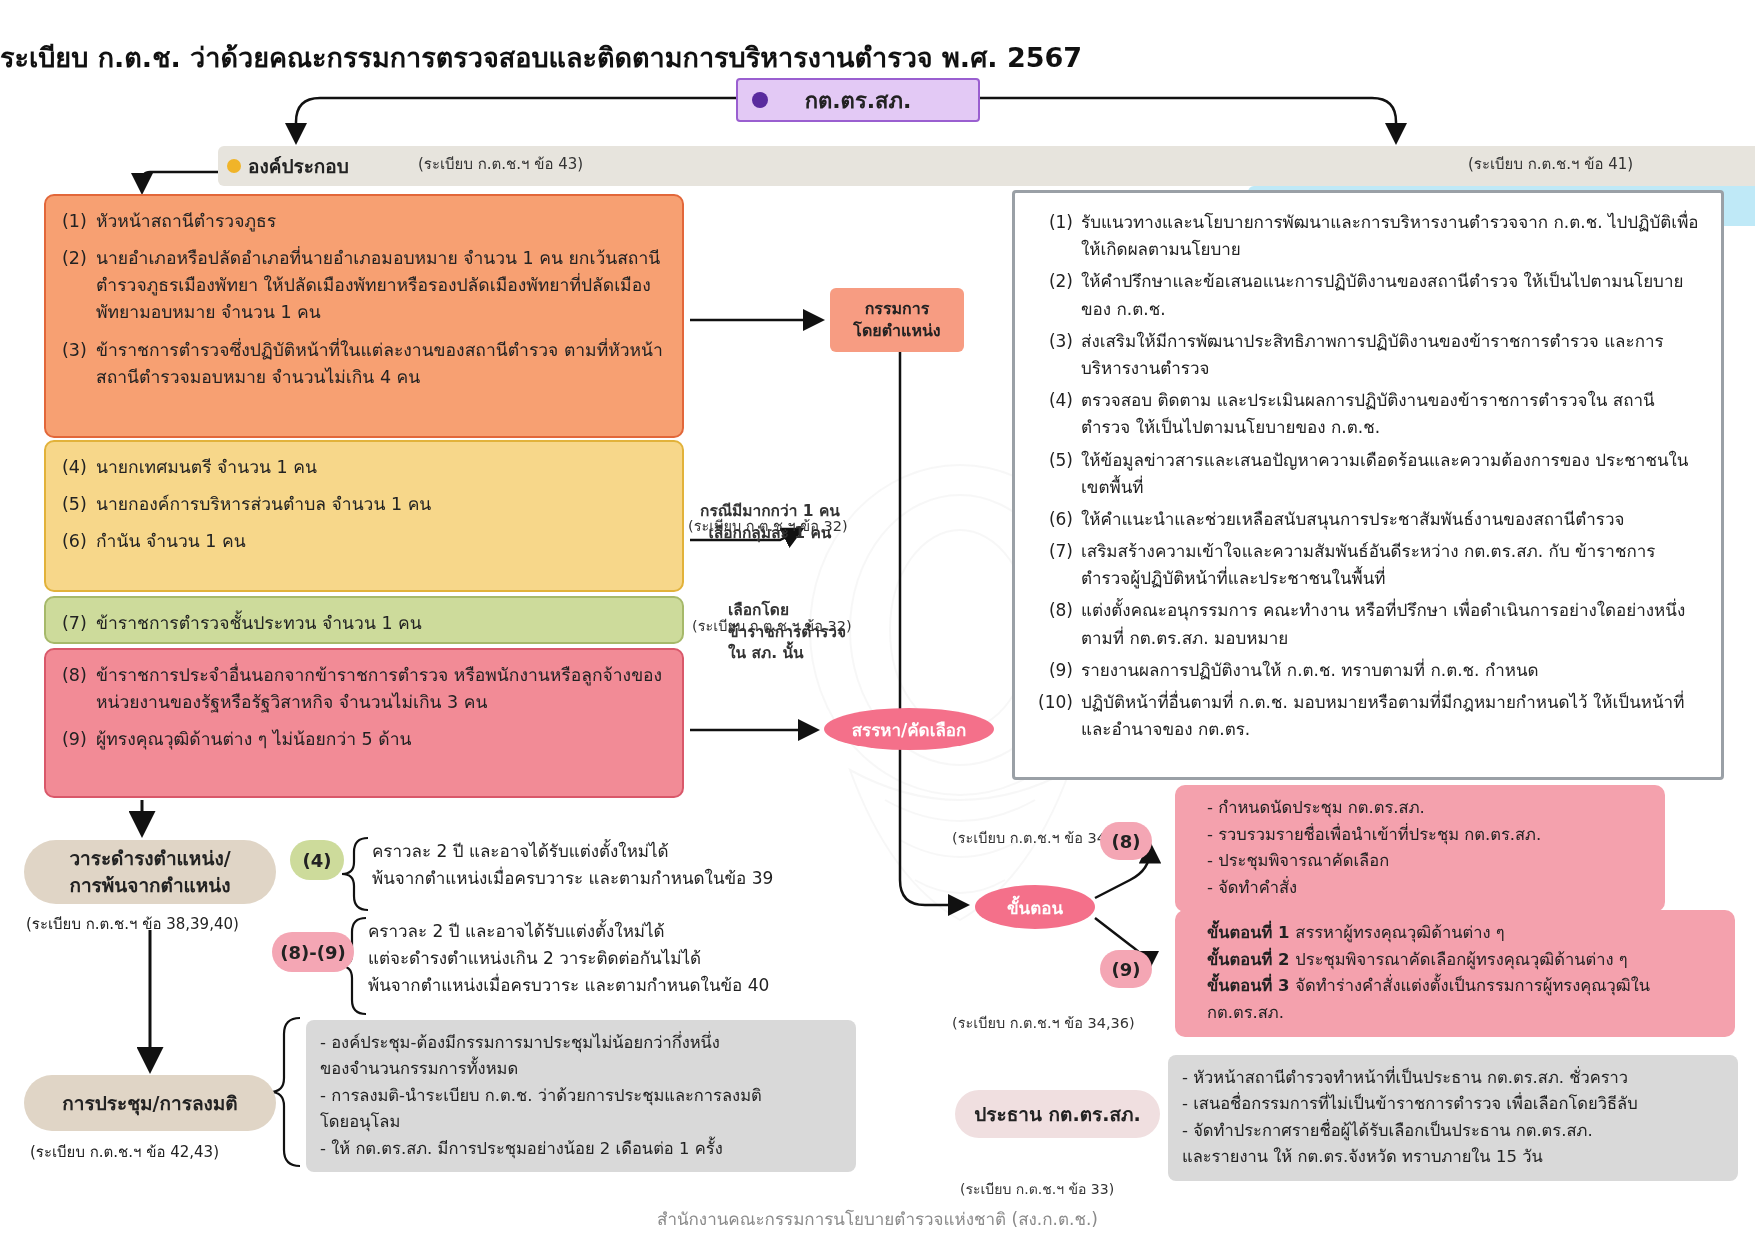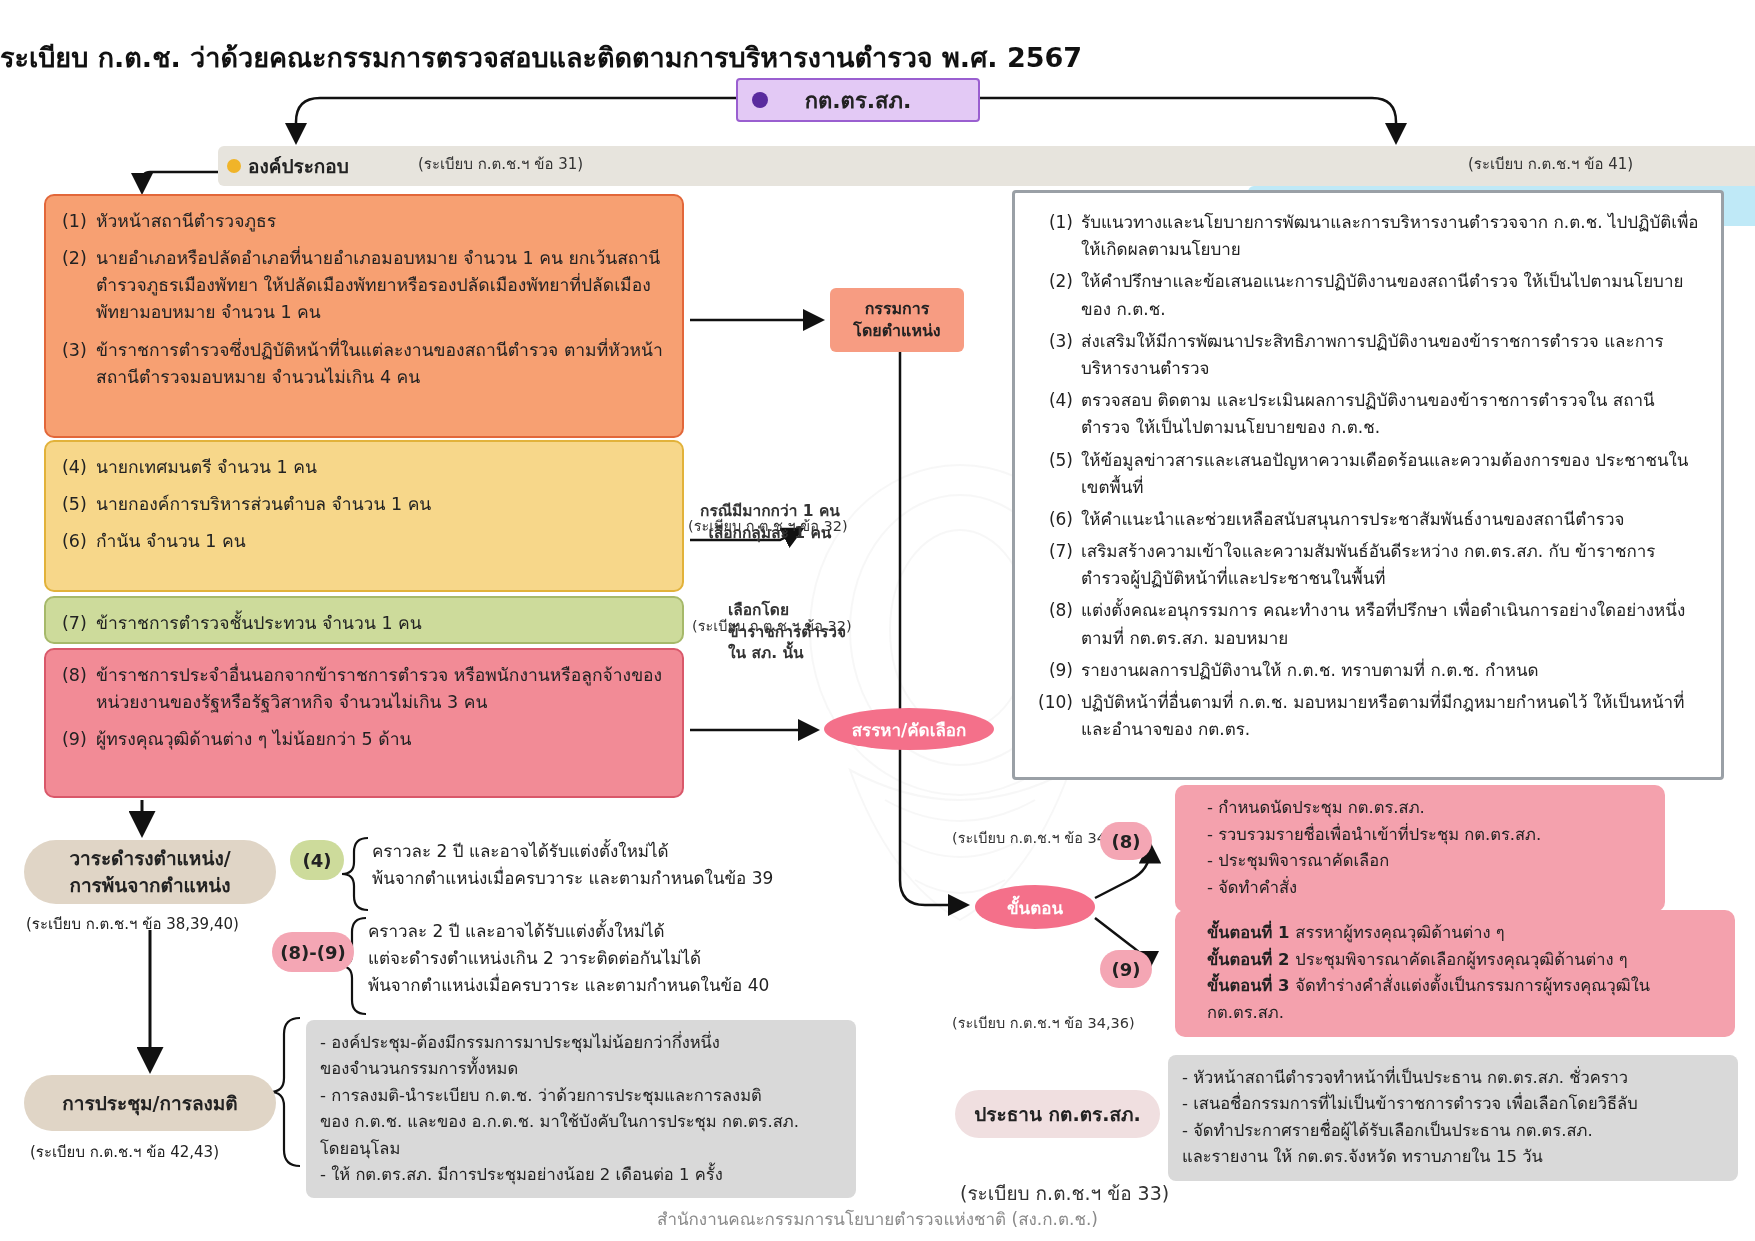--- a/index.html
+++ b/index.html
@@ -121,21 +121,21 @@
   .pink-block{
     background:#f4a1ad;border-radius:10px;padding:10px 32px;box-sizing:border-box;
     font-size:16.5px;line-height:1.62;color:#222;
   }
   .p-8{left:1175px;top:785px;width:490px;}
   .p-9{left:1175px;top:910px;width:560px;}
   .ref-3435{left:952px;top:790px;font-size:14.5px;}
   .ref-3436{left:952px;top:975px;font-size:14.5px;}
   .o-pres{left:955px;top:1090px;width:205px;height:48px;background:#f0dfe0;border-radius:30px;
     display:flex;align-items:center;justify-content:center;font-size:19px;font-weight:bold;color:#222;}
-  .ref-pres{left:960px;top:1142px;font-size:19px;}
+  .ref-pres{left:960px;top:1142px;font-size:14px;}
 
   .footer{left:0;top:1205px;width:1755px;text-align:center;font-size:17px;color:#8a8a8a;}
 
   svg.overlay{position:absolute;left:0;top:0;width:1755px;height:1241px;pointer-events:none;}
   .wm{position:absolute;left:700px;top:440px;width:520px;height:540px;opacity:.16;}
   .puzzle{position:absolute;left:500px;top:470px;width:160px;height:110px;}
 </style>
 </head>
 <body>
 
@@ -206,21 +206,21 @@
 
 <div class="abs node-top">
   <span class="dot"></span>
   <span>กต.ตร.สภ.</span>
 </div>
 
 <div class="abs pill-label lbl-org">
   <span class="bullet"></span>
   <span>องค์ประกอบ</span>
 </div>
-<div class="abs ref ref-org">(ระเบียบ ก.ต.ช.ฯ ข้อ 31)</div>
+<div class="abs ref ref-org">(ระเบียบ ก.ต.ช.ฯ ข้อ 43)</div>
 
 <div class="abs pill-label lbl-duty">
   <span class="bullet"></span>
   <span>หน้าที่และอำนาจ</span>
 </div>
 <div class="abs ref ref-duty">(ระเบียบ ก.ต.ช.ฯ ข้อ 41)</div>
 
 <div class="abs box box-orange">
   <div class="li">
     <span class="num">(1)</span>
@@ -358,21 +358,20 @@
 
 <div class="abs oval-tan o-meet">
   <span>การประชุม/การลงมติ</span>
 </div>
 <div class="abs small-ref ref-meet">(ระเบียบ ก.ต.ช.ฯ ข้อ 42,43)</div>
 
 <div class="abs grey-block g-meet">
   <div>- องค์ประชุม-ต้องมีกรรมการมาประชุมไม่น้อยกว่ากึ่งหนึ่ง</div>
   <div>   ของจำนวนกรรมการทั้งหมด</div>
   <div>- การลงมติ-นำระเบียบ ก.ต.ช. ว่าด้วยการประชุมและการลงมติ</div>
-  <div>   ของ ก.ต.ช. และของ อ.ก.ต.ช. มาใช้บังคับในการประชุม กต.ตร.สภ.</div>
   <div>   โดยอนุโลม</div>
   <div>- ให้ กต.ตร.สภ. มีการประชุมอย่างน้อย 2 เดือนต่อ 1 ครั้ง</div>
 </div>
 
 <div class="abs mid-ref ref-3435">(ระเบียบ ก.ต.ช.ฯ ข้อ 34,35)</div>
 <div class="abs tagpill tag8">(8)</div>
 <div class="abs pink-block p-8">
   <div>- กำหนดนัดประชุม กต.ตร.สภ.</div>
   <div>- รวบรวมรายชื่อเพื่อนำเข้าที่ประชุม กต.ตร.สภ.</div>
   <div>- ประชุมพิจารณาคัดเลือก</div>

